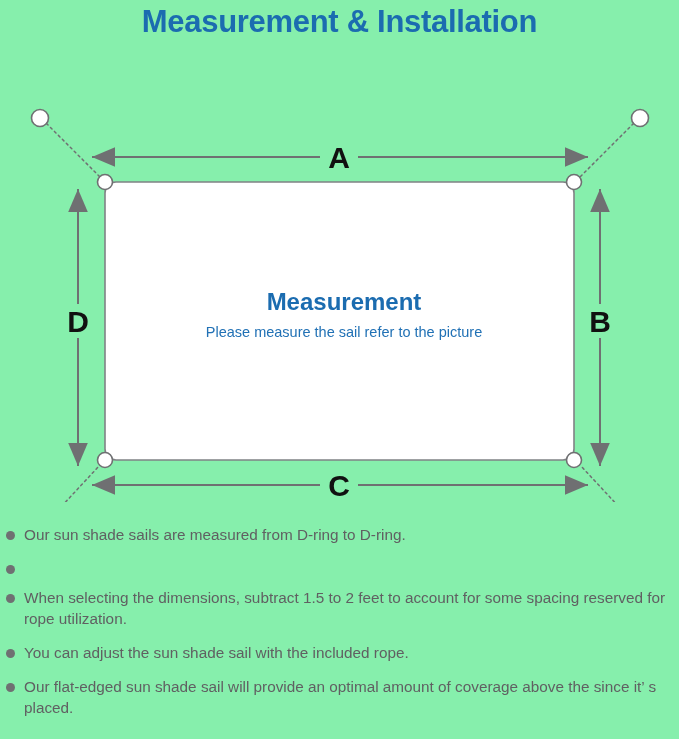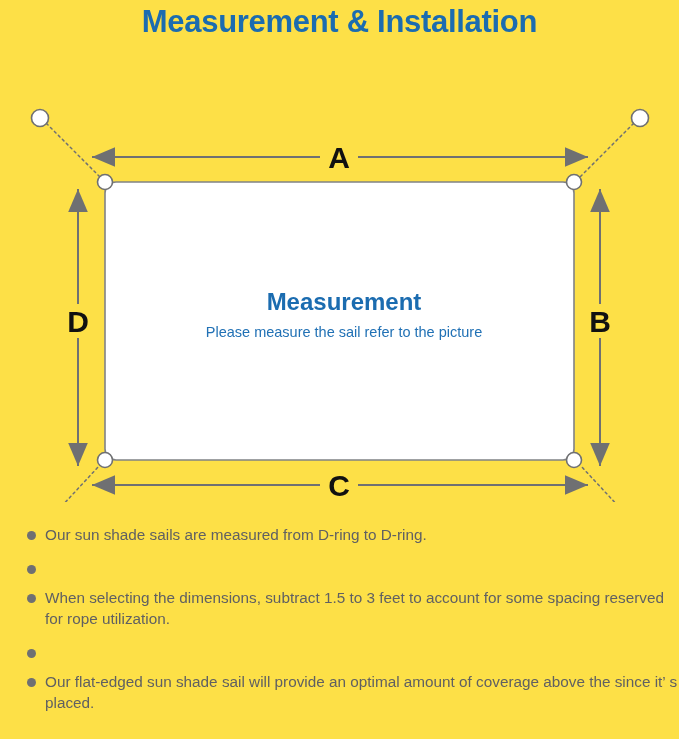--- a/index.html
+++ b/index.html
@@ -12,21 +12,21 @@
     height: 739px;
     font-family: "Liberation Sans", sans-serif;
     color: #58595b;
     overflow: hidden;
     position: relative;
   }
   .page {
     width: 679px;
     height: 739px;
     position: relative;
-    background: #fde047;
+    background: #86efac;
   }
   .title {
     text-align: center;
     font-family: "Liberation Sans", sans-serif;
     font-weight: bold;
     font-size: 31px;
     letter-spacing: -0.3px;
     color: #1b6cb0;
     padding-top: 2px;
     margin: 0;
@@ -43,21 +43,21 @@
   .bullets {
     position: absolute;
     left: 0;
     top: 524px;
     width: 679px;
   }
   .bullet-row {
     display: flex;
     align-items: flex-start;
     margin-bottom: 13px;
-    padding-left: 27px;
+    padding-left: 6px;
   }
   .bullet-dot {
     width: 9px;
     height: 9px;
     border-radius: 50%;
     background: #6f7072;
     flex: 0 0 auto;
     margin-top: 7px;
     margin-right: 9px;
   }
@@ -147,24 +147,25 @@
   <div class="bullets">
     <div class="bullet-row">
       <span class="bullet-dot"></span>
       <span class="bullet-text">Our sun shade sails are measured from D-ring to D-ring.</span>
     </div>
     <div class="bullet-row">
       <span class="bullet-dot"></span>
     </div>
     <div class="bullet-row">
       <span class="bullet-dot"></span>
-      <span class="bullet-text">When selecting the dimensions, subtract 1.5 to 3 feet to account for some spacing reserved for rope utilization.</span>
+      <span class="bullet-text">When selecting the dimensions, subtract 1.5 to 2 feet to account for some spacing reserved for rope utilization.</span>
     </div>
     <div class="bullet-row">
       <span class="bullet-dot"></span>
+      <span class="bullet-text">You can adjust the sun shade sail with the included rope.</span>
     </div>
     <div class="bullet-row">
       <span class="bullet-dot"></span>
       <span class="bullet-text">Our flat-edged sun shade sail will provide an optimal amount of coverage above the since it’ s placed.</span>
     </div>
   </div>
 
 </div>
 
 </body></html>

